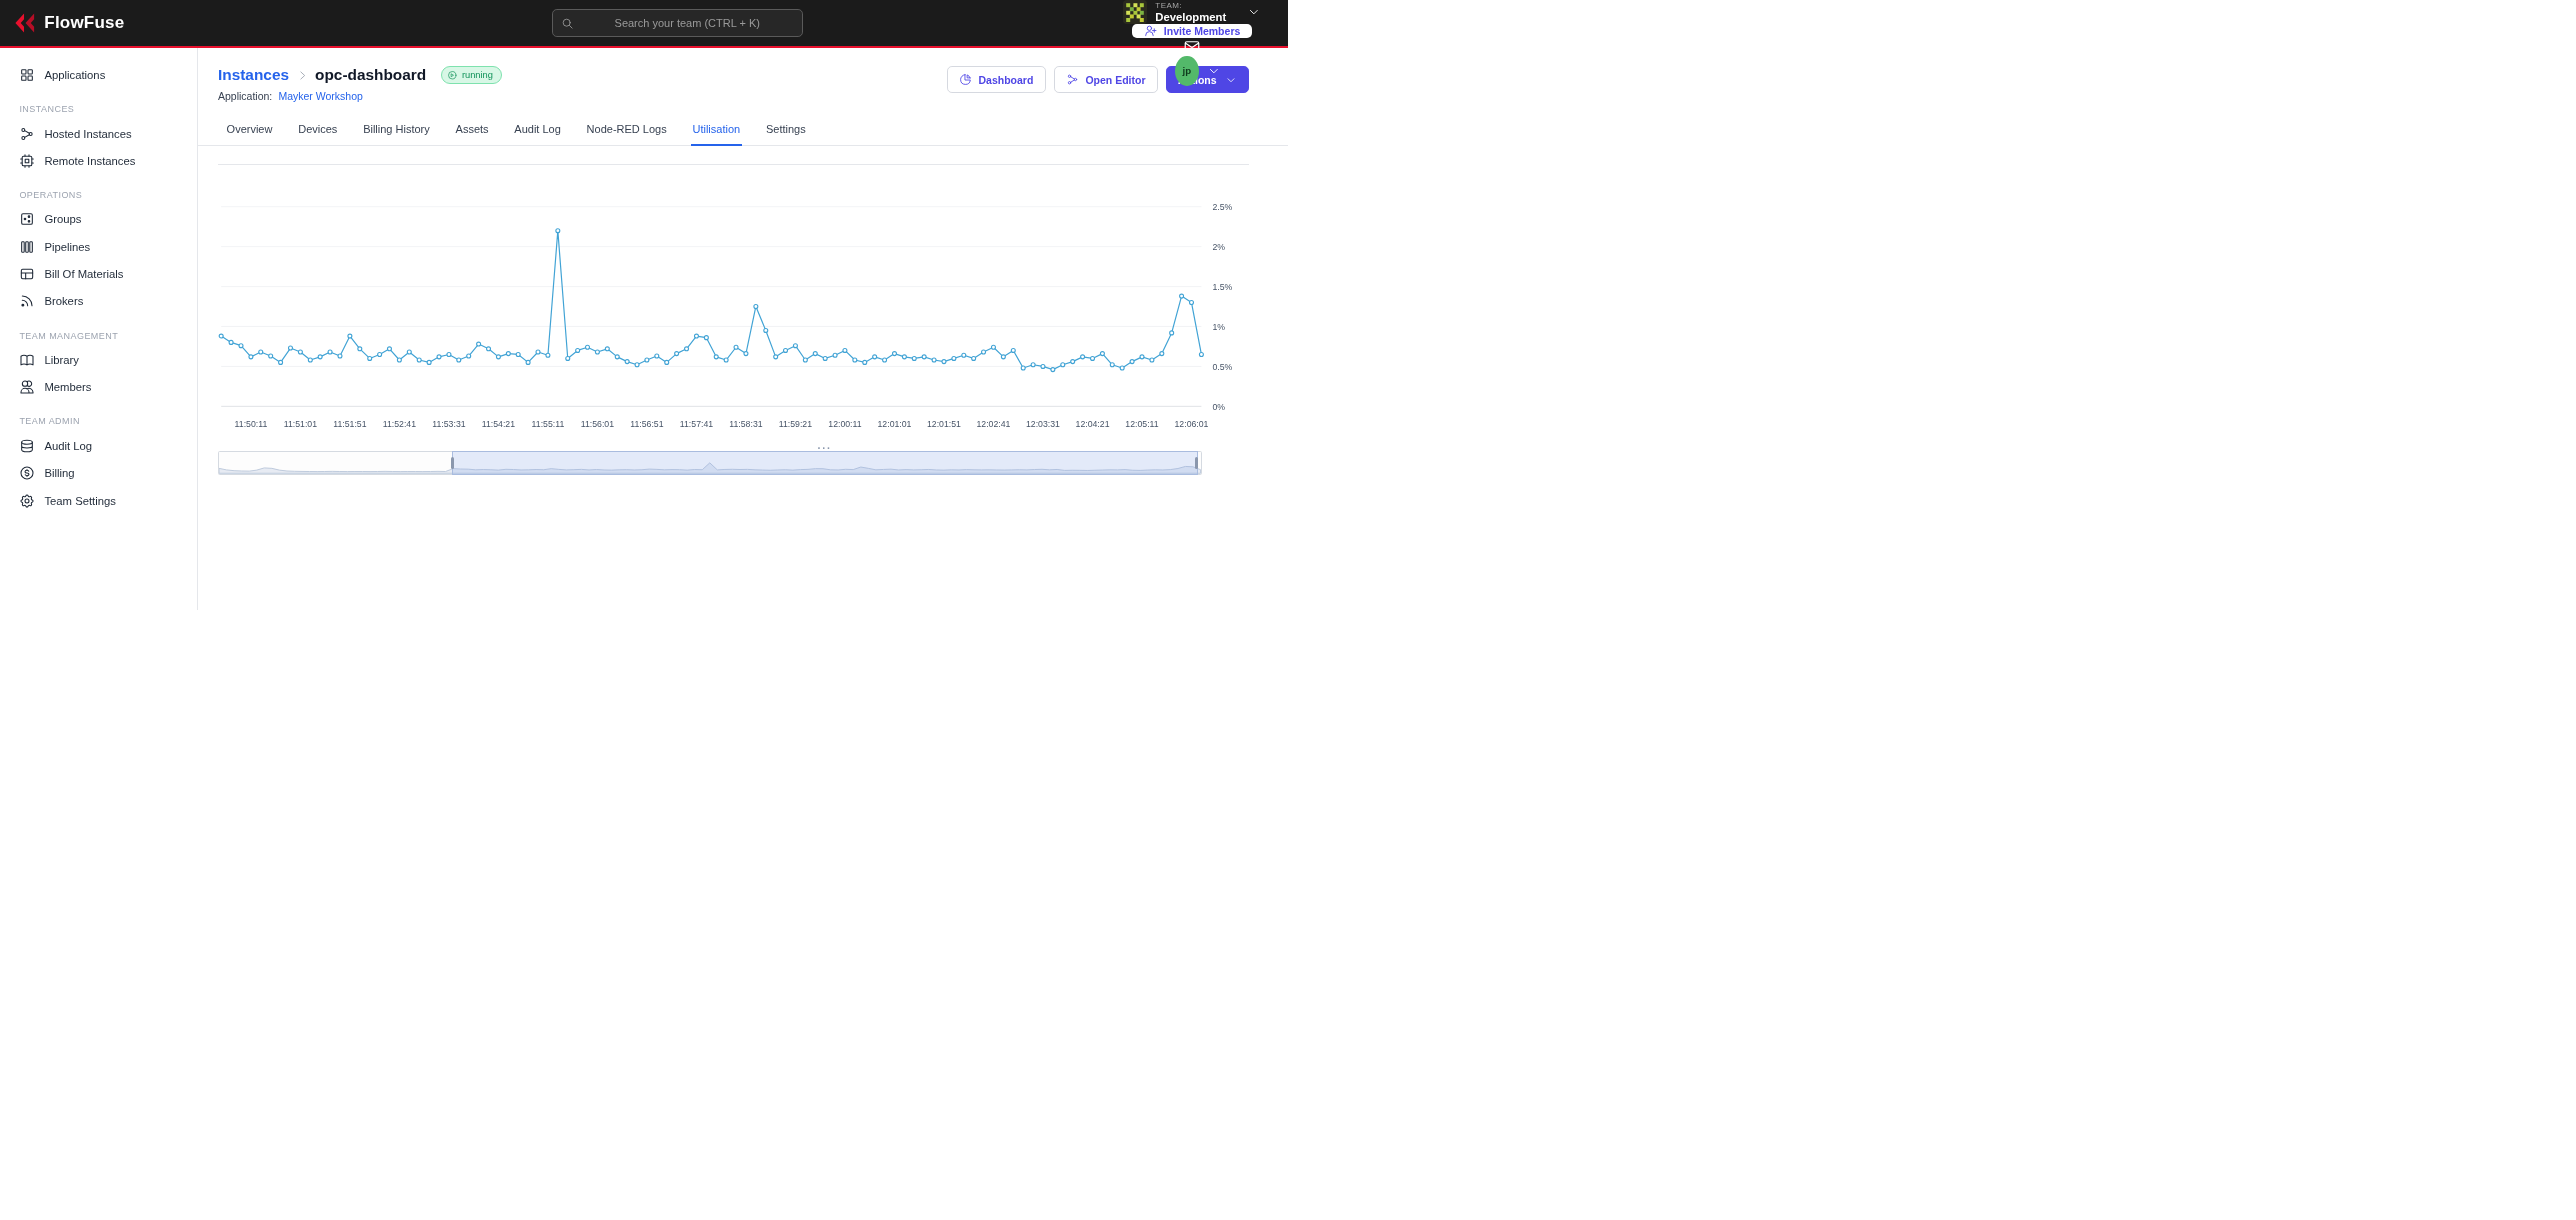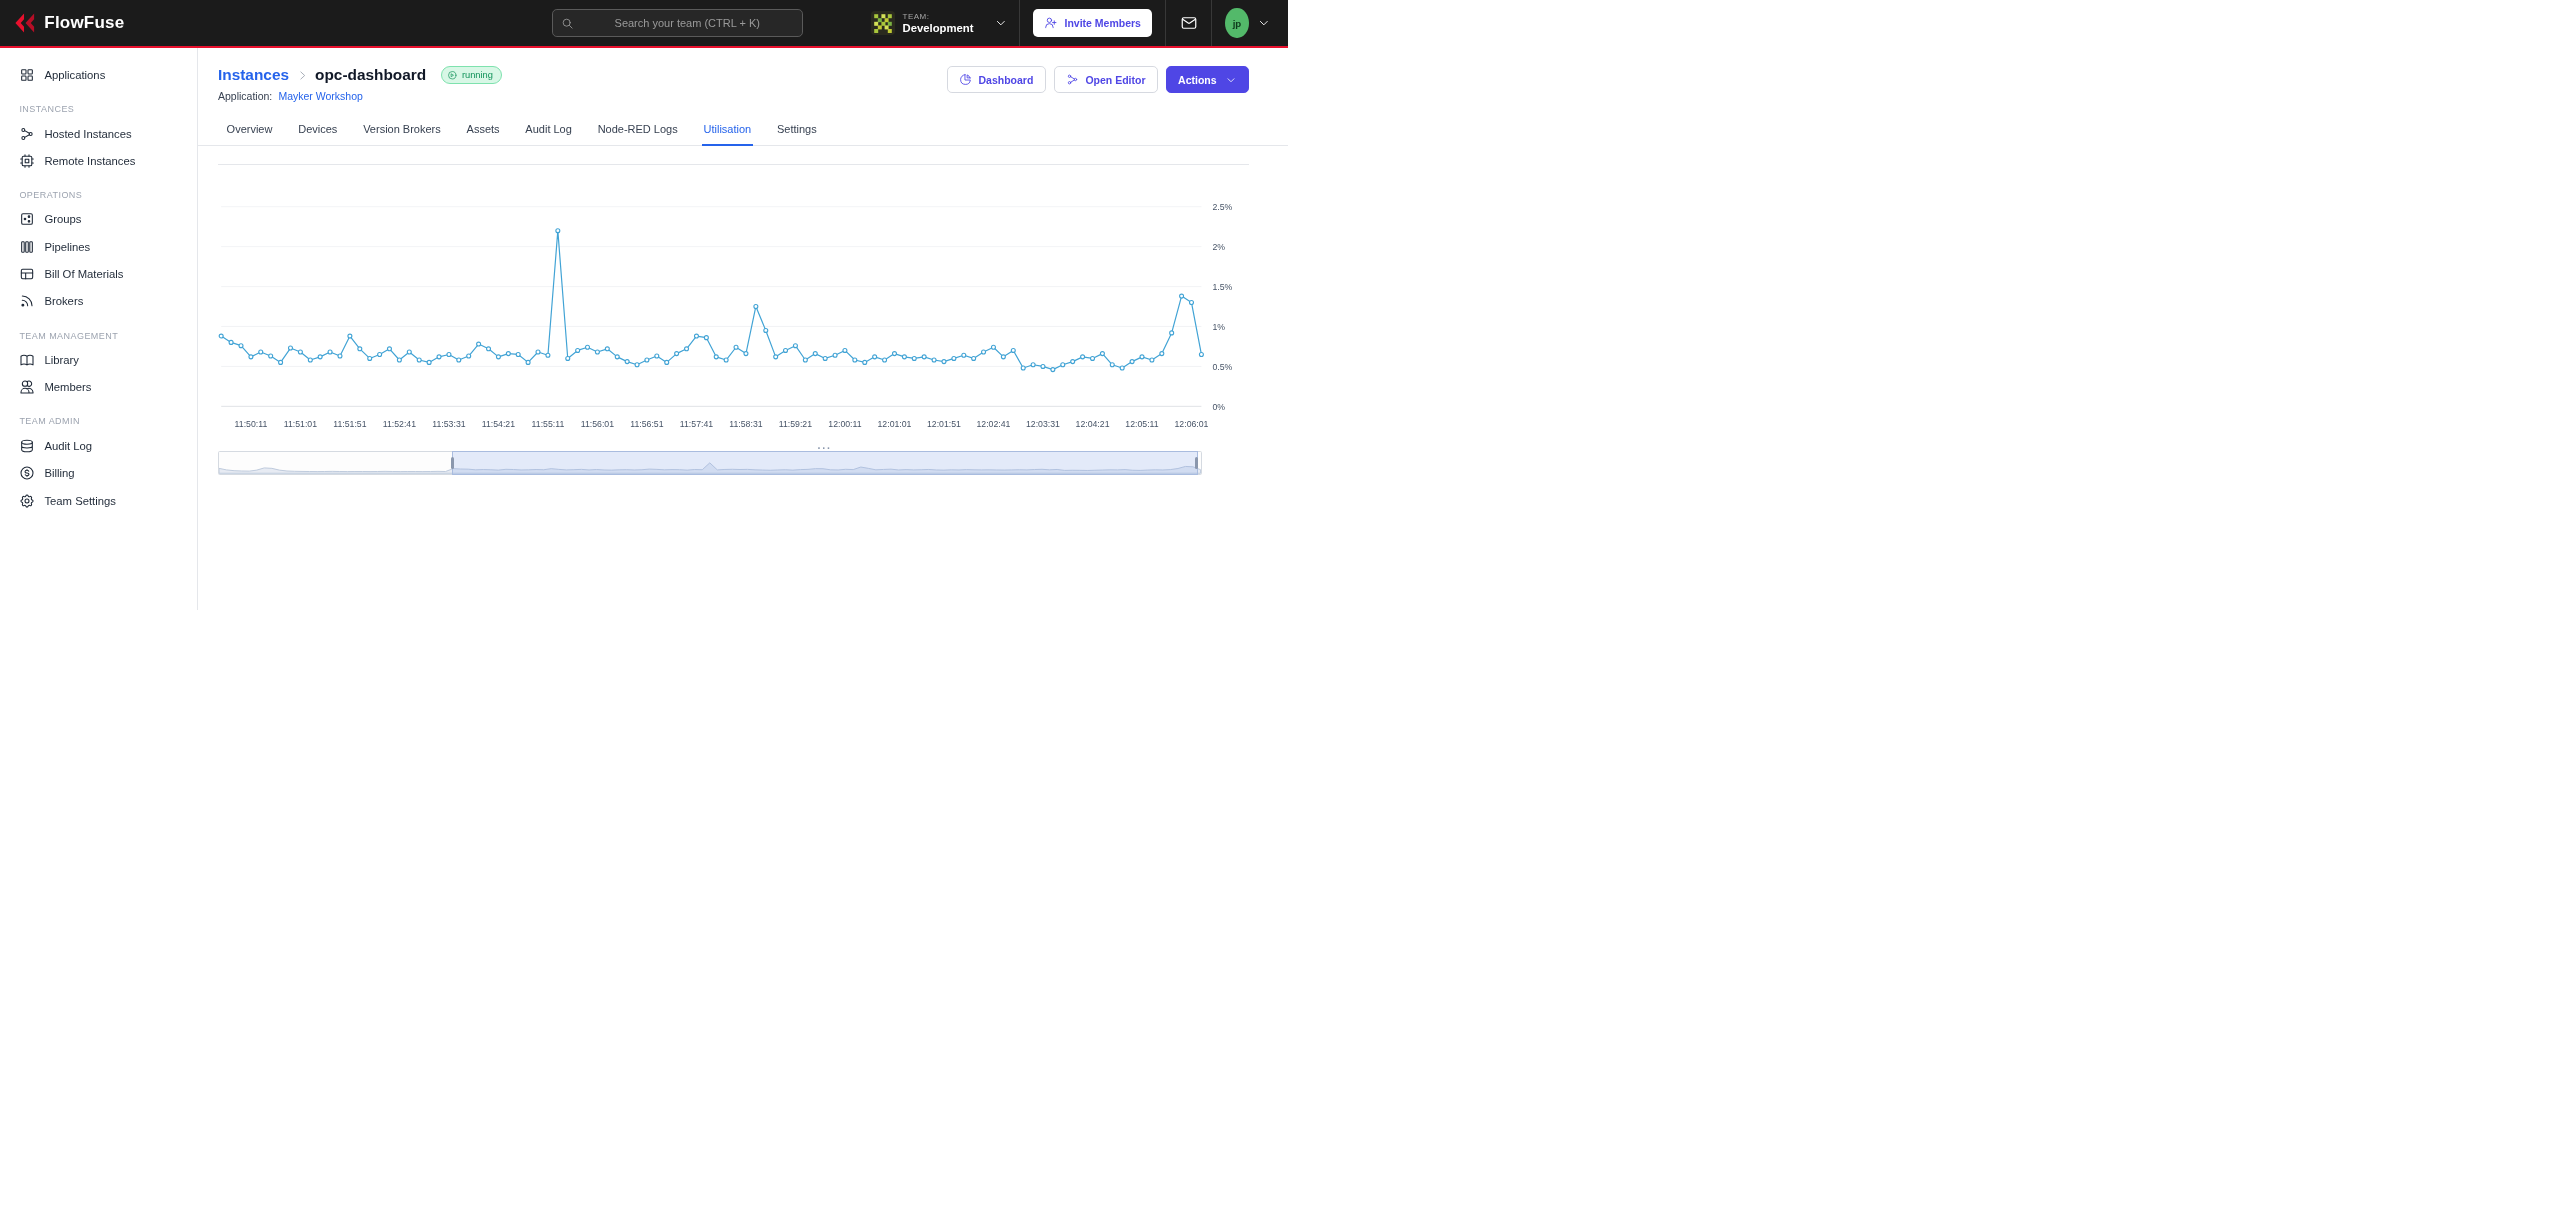--- a/index.html
+++ b/index.html
@@ -11,21 +11,21 @@
   .red-line{height:2.4px;background:#E8102D;}
   .logo{display:flex;align-items:center;gap:7.3px;cursor:pointer;}
   .logo svg{width:24px;height:24px;display:block;}
   .brand-name{color:#fff;font-size:17px;font-weight:700;letter-spacing:0.2px;}
   .search-box{position:absolute;left:552px;top:9px;width:251px;height:28px;background:#272727;border:0.8px solid #5A5A5A;border-radius:4.9px;display:flex;align-items:center;padding:0 8px;gap:6.5px;}
   .icn{display:flex;}
   .icn svg{width:100%;height:100%;}
   .search-box .icn{width:13px;height:13px;color:#9A9A9A;flex:none;}
   .search-box input{background:transparent;border:none;outline:none;color:#E5E5E5;font-size:11px;width:100%;font-family:inherit;text-align:center;}
   .search-box input::placeholder{color:#9A9A9A;}
-  .nav-right{margin-left:auto;display:flex;align-items:center;height:100%;}
+  .nav-right{margin-left:auto;display:flex;align-items:center;height:100%;flex-direction:column;}
   .team-select{display:flex;align-items:center;gap:8px;min-width:160px;padding:0 11.3px;cursor:pointer;height:100%;}
   .team-avatar{width:24px;height:24px;flex:none;}
   .team-avatar svg{width:24px;height:24px;display:block;}
   .team-label{display:block;font-size:8px;color:#A6A6A6;letter-spacing:.06em;}
   .team-name{display:block;font-size:11.3px;color:#fff;font-weight:700;margin-top:0.8px;}
   .chev{width:13.7px;height:13.7px;color:#fff;margin-left:auto;}
   .vdiv{width:0.8px;align-self:stretch;background:#383838;}
   .invite-btn{display:flex;align-items:center;gap:6.5px;background:#fff;color:#4F46E5;border:none;border-radius:4.9px;height:28px;padding:0 11.3px;font-size:10.5px;font-weight:700;margin:0 13px;cursor:pointer;font-family:inherit;}
   .invite-btn .icn{width:13.7px;height:13.7px;}
   .mail-btn{width:18px;height:18px;color:#fff;margin:0 13.7px;cursor:pointer;}
@@ -336,21 +336,21 @@
                 <path d="M6 9.5l6 6 6-6"></path>
               </svg>
             </span>
         </button>
       </div>
     </div>
 
     <div class="tabs">
         <button class="tab">Overview</button>
         <button class="tab">Devices</button>
-        <button class="tab">Version Brokers</button>
+        <button class="tab">Billing History</button>
         <button class="tab">Assets</button>
         <button class="tab">Audit Log</button>
         <button class="tab">Node-RED Logs</button>
         <button class="tab active">Utilisation</button>
         <button class="tab">Settings</button>
       </div>
 
     <section class="chart-section">
       <hr class="cs-divider">
 

